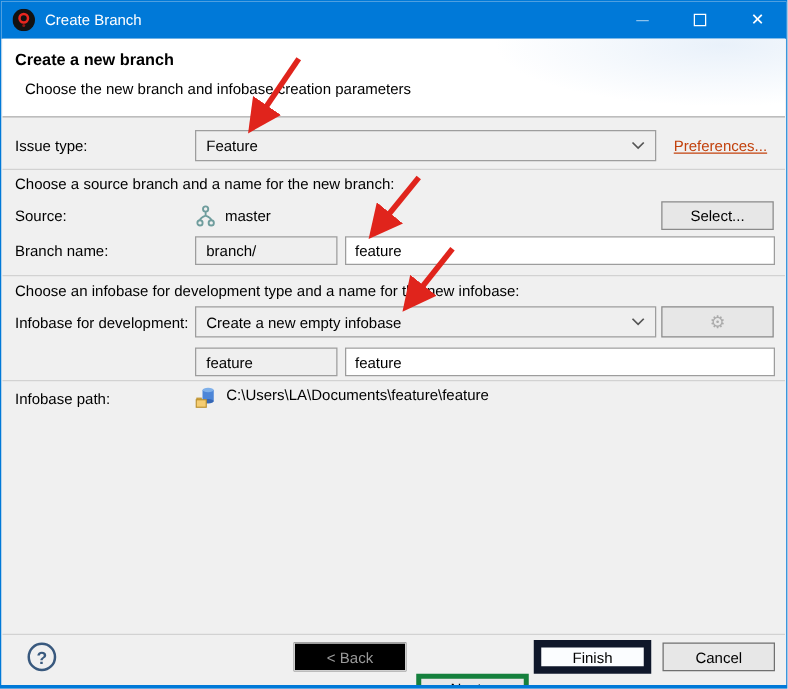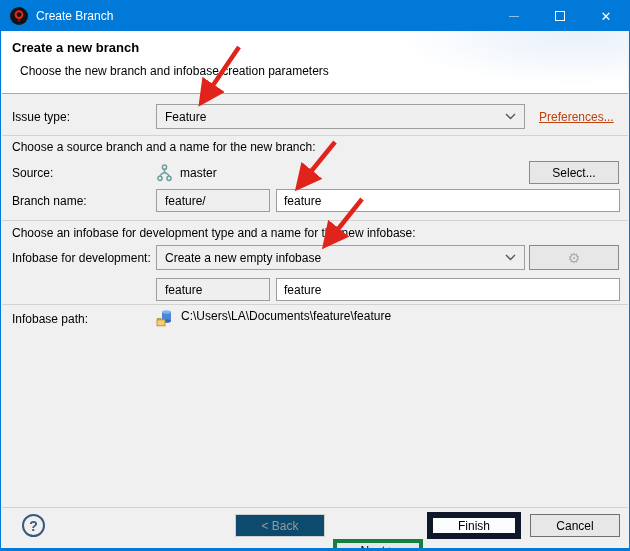--- a/index.html
+++ b/index.html
@@ -58,21 +58,21 @@
   .src-val { position:absolute; left:154px; display:flex; align-items:center; gap:7px; }
   .src-val svg { display:block; }
 
   .path-val { position:absolute; left:154px; display:flex; align-items:flex-start; gap:8px; }
 
   
   .footer-sep { position:absolute; left:0; right:0; top:412px; height:1px; background:#d2d2d2; }
   .help-circle { position:absolute; left:20px; top:419px; width:23px; height:23px; border-radius:50%;
     border:2px solid #39597e; color:#39597e; display:flex; align-items:center; justify-content:center;
     font-size:14px; font-weight:bold; }
-  .btn-back    { position:absolute; top:419px; left:233px; width:90px; background:#0c4a6e; border:1px solid #cfcfcf; color:#9a9a9a; }
+  .btn-back    { position:absolute; top:419px; left:233px; width:90px; background:#000000; border:1px solid #cfcfcf; color:#9a9a9a; }
   .btn-next    { position:absolute; top:419px; left:331px; width:90px; border:4px solid #15803d;margin-top:25px; }
   .btn-finish  { position:absolute; top:417px; left:425px; width:94px; height:27px; background:#fbfdff;
     border:6px solid #0f172a; }
   .btn-cancel  { position:absolute; top:419px; left:528px; width:90px; border:1px solid #707070; }
 
   
   .arrows { position:absolute; inset:0; pointer-events:none; z-index:5; }
 </style>
 </head>
 <body>
@@ -139,21 +139,21 @@
           </svg>
         </span>
         <span>master</span>
       </span>
       <div class="btn btn-right" style="top:0;">Select...</div>
     </div>
 
     <div class="row" style="top:94px; height:23px;border-radius:11px;">
       <span class="lbl">Branch name:</span>
       <div class="field-prefix">
-        <span>feature/</span>
+        <span>branch/</span>
       </div>
       <input class="field-text" type="text" value="feature" style="">
     </div>
 
     <div class="hsep" style="top:125px;"></div>
 
     <span class="sec-lbl" style="top:131px;">Choose an infobase for development type and a name for the new infobase:</span>
 
     <div class="row" style="top:150px; height:25px;">
       <span class="lbl">Infobase for development:</span>

